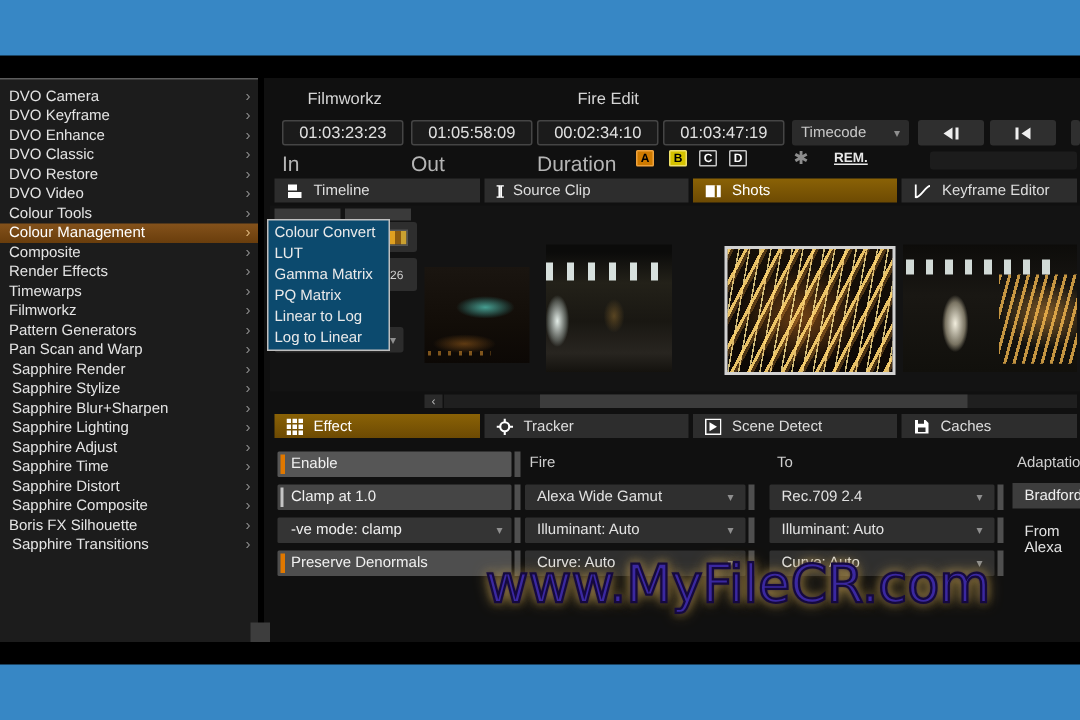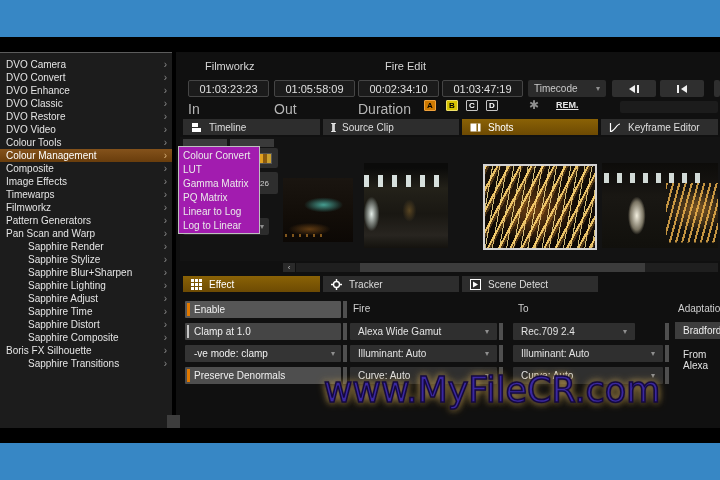--- a/index.html
+++ b/index.html
@@ -4,28 +4,28 @@
 <style>
   html,body{margin:0;padding:0;background:#000;}
   .screen{position:relative;width:720px;height:480px;background:#000;overflow:hidden;
           font-family:"Liberation Sans","DejaVu Sans",sans-serif;color:#e4e4e4;}
   .blue-bar{position:absolute;left:0;width:720px;height:37px;background:#3787c5;}
   .main-bg{position:absolute;left:176px;top:52px;width:544px;height:376px;background:#101010;}
   
   .sidebar{position:absolute;left:0;top:52px;width:172px;height:376px;background:#1c1c1c;border-top:1px solid #5c5c5c;box-sizing:border-box;}
   .mi{position:absolute;left:0;width:172px;height:13px;display:flex;align-items:center;
       padding:0 5px 0 6px;box-sizing:border-box;font-size:10px;color:#e4e4e4;white-space:nowrap;}
-  .mi.indent{padding-left:28px;}
+  .mi.indent{padding-left:8px;}
   .mi .sp{flex:1;}
   .mi .arr{color:#8a8a8a;font-size:10px;line-height:10px;}
   .mi.active{background:linear-gradient(#84521b,#693d0c);color:#fff;}
   .mi.active .arr{color:#d9b27a;}
   .side-scroll-thumb{position:absolute;left:167px;top:415px;width:13px;height:13px;background:#3d3d3d;}
   
-  .pm{position:absolute;left:178px;top:146px;width:80px;background:#a21caf;border:1px solid #bfbfbf;z-index:6;padding:1px 0;}
+  .pm{position:absolute;left:178px;top:146px;width:80px;background:#0c4a6e;border:1px solid #bfbfbf;z-index:6;padding:1px 0;}
   .pm-i{height:14px;display:flex;align-items:center;padding-left:4px;font-size:10px;color:#eaeaea;white-space:nowrap;}
   
   .info-label{position:absolute;font-size:11px;color:#d6d6d6;}
   
   .tc{position:absolute;top:80px;width:81px;height:17px;background:#1b1b1b;border:1px solid #454545;border-radius:2px;
       display:flex;align-items:center;justify-content:center;font-size:11px;color:#e0e0e0;box-sizing:border-box;}
   .tc-label{position:absolute;top:101px;font-size:14px;color:#b5b5b5;}
   .dd-mode{position:absolute;left:528px;top:80px;width:78px;height:17px;background:#2b2b2b;border-radius:2px;
       display:flex;align-items:center;font-size:10px;color:#c9c9c9;padding:0 6px;box-sizing:border-box;}
   .dd-mode .chev{margin-left:auto;}
@@ -88,21 +88,21 @@
   <div class="blue-bar" style="top:443px"></div>
   <div class="main-bg"></div>
 
   <div class="sidebar">
     <div class="mi" style="top:5px">
         <span>DVO Camera</span>
         <span class="sp"></span>
         <span class="arr">›</span>
       </div>
     <div class="mi" style="top:18px">
-        <span>DVO Convert</span>
+        <span>DVO Keyframe</span>
         <span class="sp"></span>
         <span class="arr">›</span>
       </div>
     <div class="mi" style="top:31px">
         <span>DVO Enhance</span>
         <span class="sp"></span>
         <span class="arr">›</span>
       </div>
     <div class="mi" style="top:44px">
         <span>DVO Classic</span>
@@ -128,21 +128,21 @@
         <span>Colour Management</span>
         <span class="sp"></span>
         <span class="arr">›</span>
       </div>
     <div class="mi" style="top:109px">
         <span>Composite</span>
         <span class="sp"></span>
         <span class="arr">›</span>
       </div>
     <div class="mi" style="top:122px">
-        <span>Image Effects</span>
+        <span>Render Effects</span>
         <span class="sp"></span>
         <span class="arr">›</span>
       </div>
     <div class="mi" style="top:135px">
         <span>Timewarps</span>
         <span class="sp"></span>
         <span class="arr">›</span>
       </div>
     <div class="mi" style="top:148px">
         <span>Filmworkz</span>
@@ -350,20 +350,30 @@
   </div>
   <div class="tab bot" style="left:323px;width:136px">
     <span class="ticon">
         <svg width="11" height="11" viewBox="0 0 11 11">
           <circle cx="5.5" cy="5.5" r="3" fill="none" stroke="#fff" stroke-width="1.4"></circle>
           <path d="M5.5 0v2.5M5.5 8.5V11M0 5.5h2.5M8.5 5.5H11" stroke="#fff" stroke-width="1.4"></path>
         </svg>
       </span>
     <span>Tracker</span>
   </div>
+  <div class="tab bot" style="left:601px;width:117px">
+    <span class="ticon">
+        <svg width="11" height="11" viewBox="0 0 11 11">
+          <path d="M1 1h7l2 2v7H1z" fill="#fff"></path>
+          <rect x="3" y="6" width="5" height="3" fill="#2d2d2d"></rect>
+          <rect x="3" y="1" width="4" height="2.5" fill="#2d2d2d"></rect>
+        </svg>
+      </span>
+    <span>Caches</span>
+  </div>
 
   <div class="pbtn" style="top:301px;background:#565656">
     <span class="ind" style="background:#e07800"></span>
     <span>Enable</span>
   </div>
   <div class="pbtn" style="top:323px;background:#454545">
     <span class="ind" style="background:#c4c4c4;width:2px"></span>
     <span>Clamp at 1.0</span>
   </div>
   <div class="pbtn" style="top:345px;background:#343434">
@@ -390,21 +400,21 @@
   </div>
   <div class="pdd" style="left:350px;top:367px;width:147px">
     <span>Curve: Auto</span>
     <span class="chev">▾</span>
   </div>
   <div class="grip" style="left:499px;top:323px"></div>
   <div class="grip" style="left:499px;top:345px"></div>
   <div class="grip" style="left:499px;top:367px"></div>
 
   <div class="col-label" style="left:518px;top:303px">To</div>
-  <div class="pdd" style="left:513px;top:323px;width:122px">
+  <div class="pdd" style="left:513px;top:323px;width:150px">
     <span>Rec.709 2.4</span>
     <span class="chev">▾</span>
   </div>
   <div class="pdd" style="left:513px;top:345px;width:150px">
     <span>Illuminant: Auto</span>
     <span class="chev">▾</span>
   </div>
   <div class="pdd" style="left:513px;top:367px;width:150px">
     <span>Curve: Auto</span>
     <span class="chev">▾</span>

